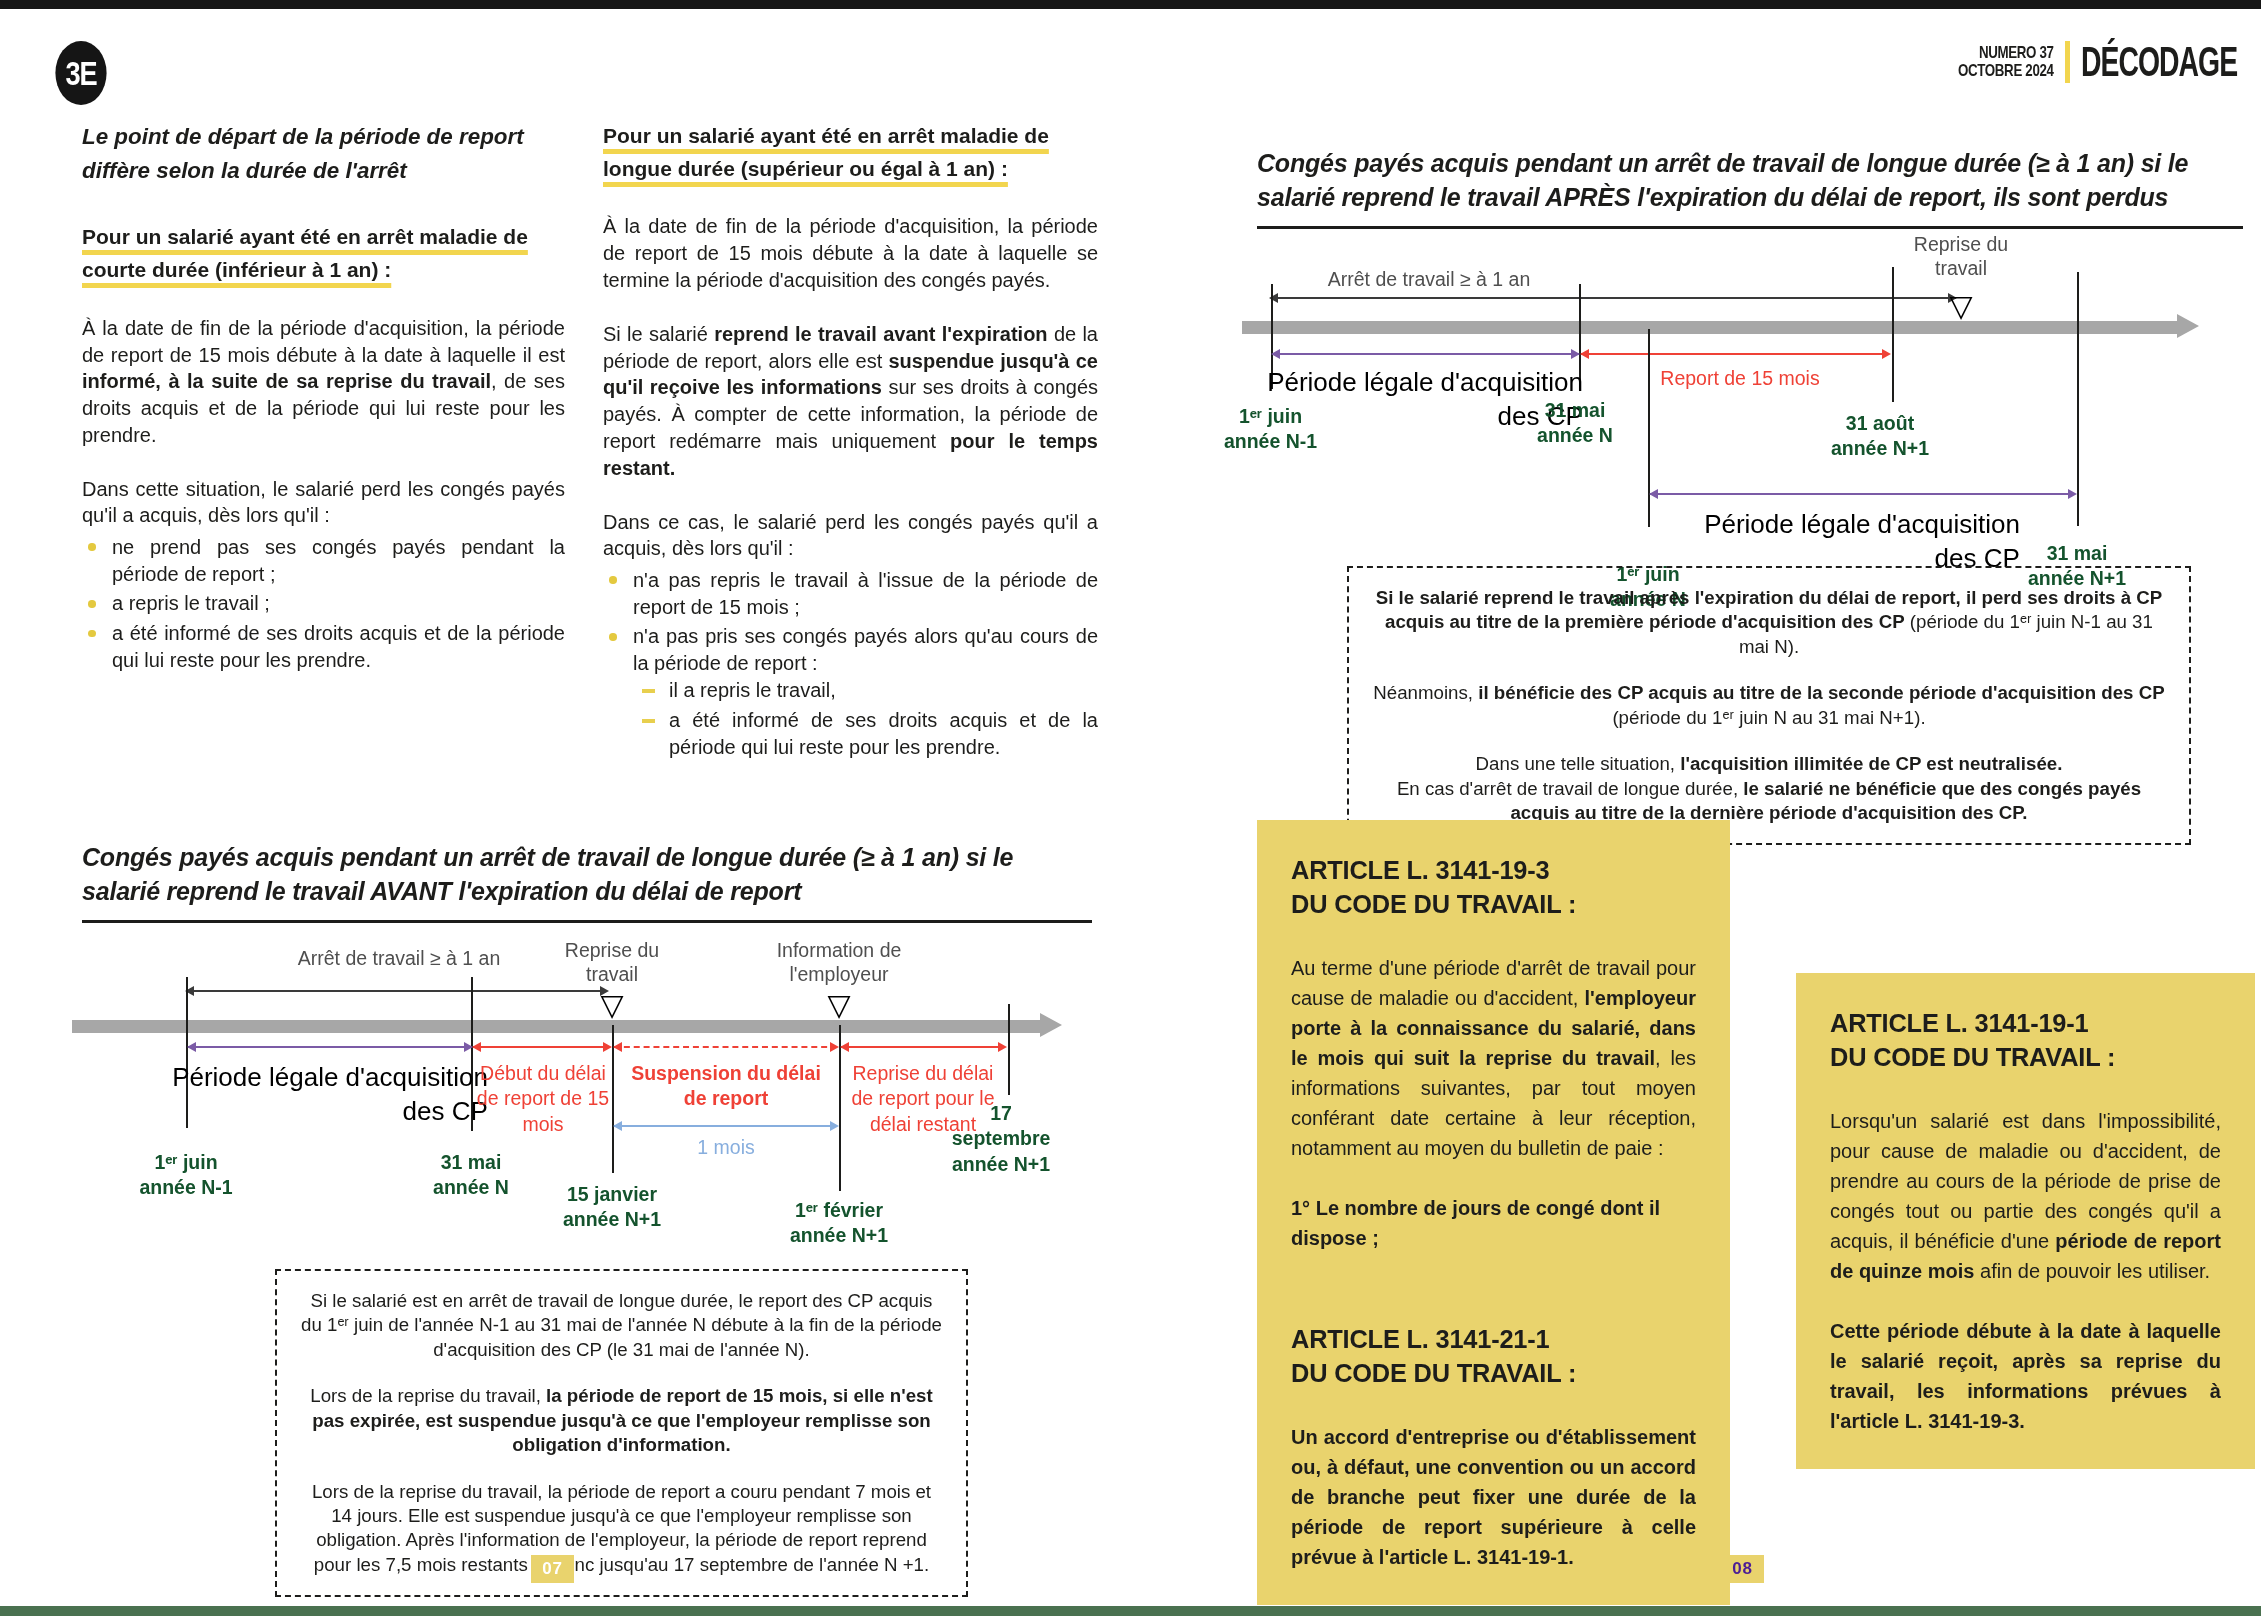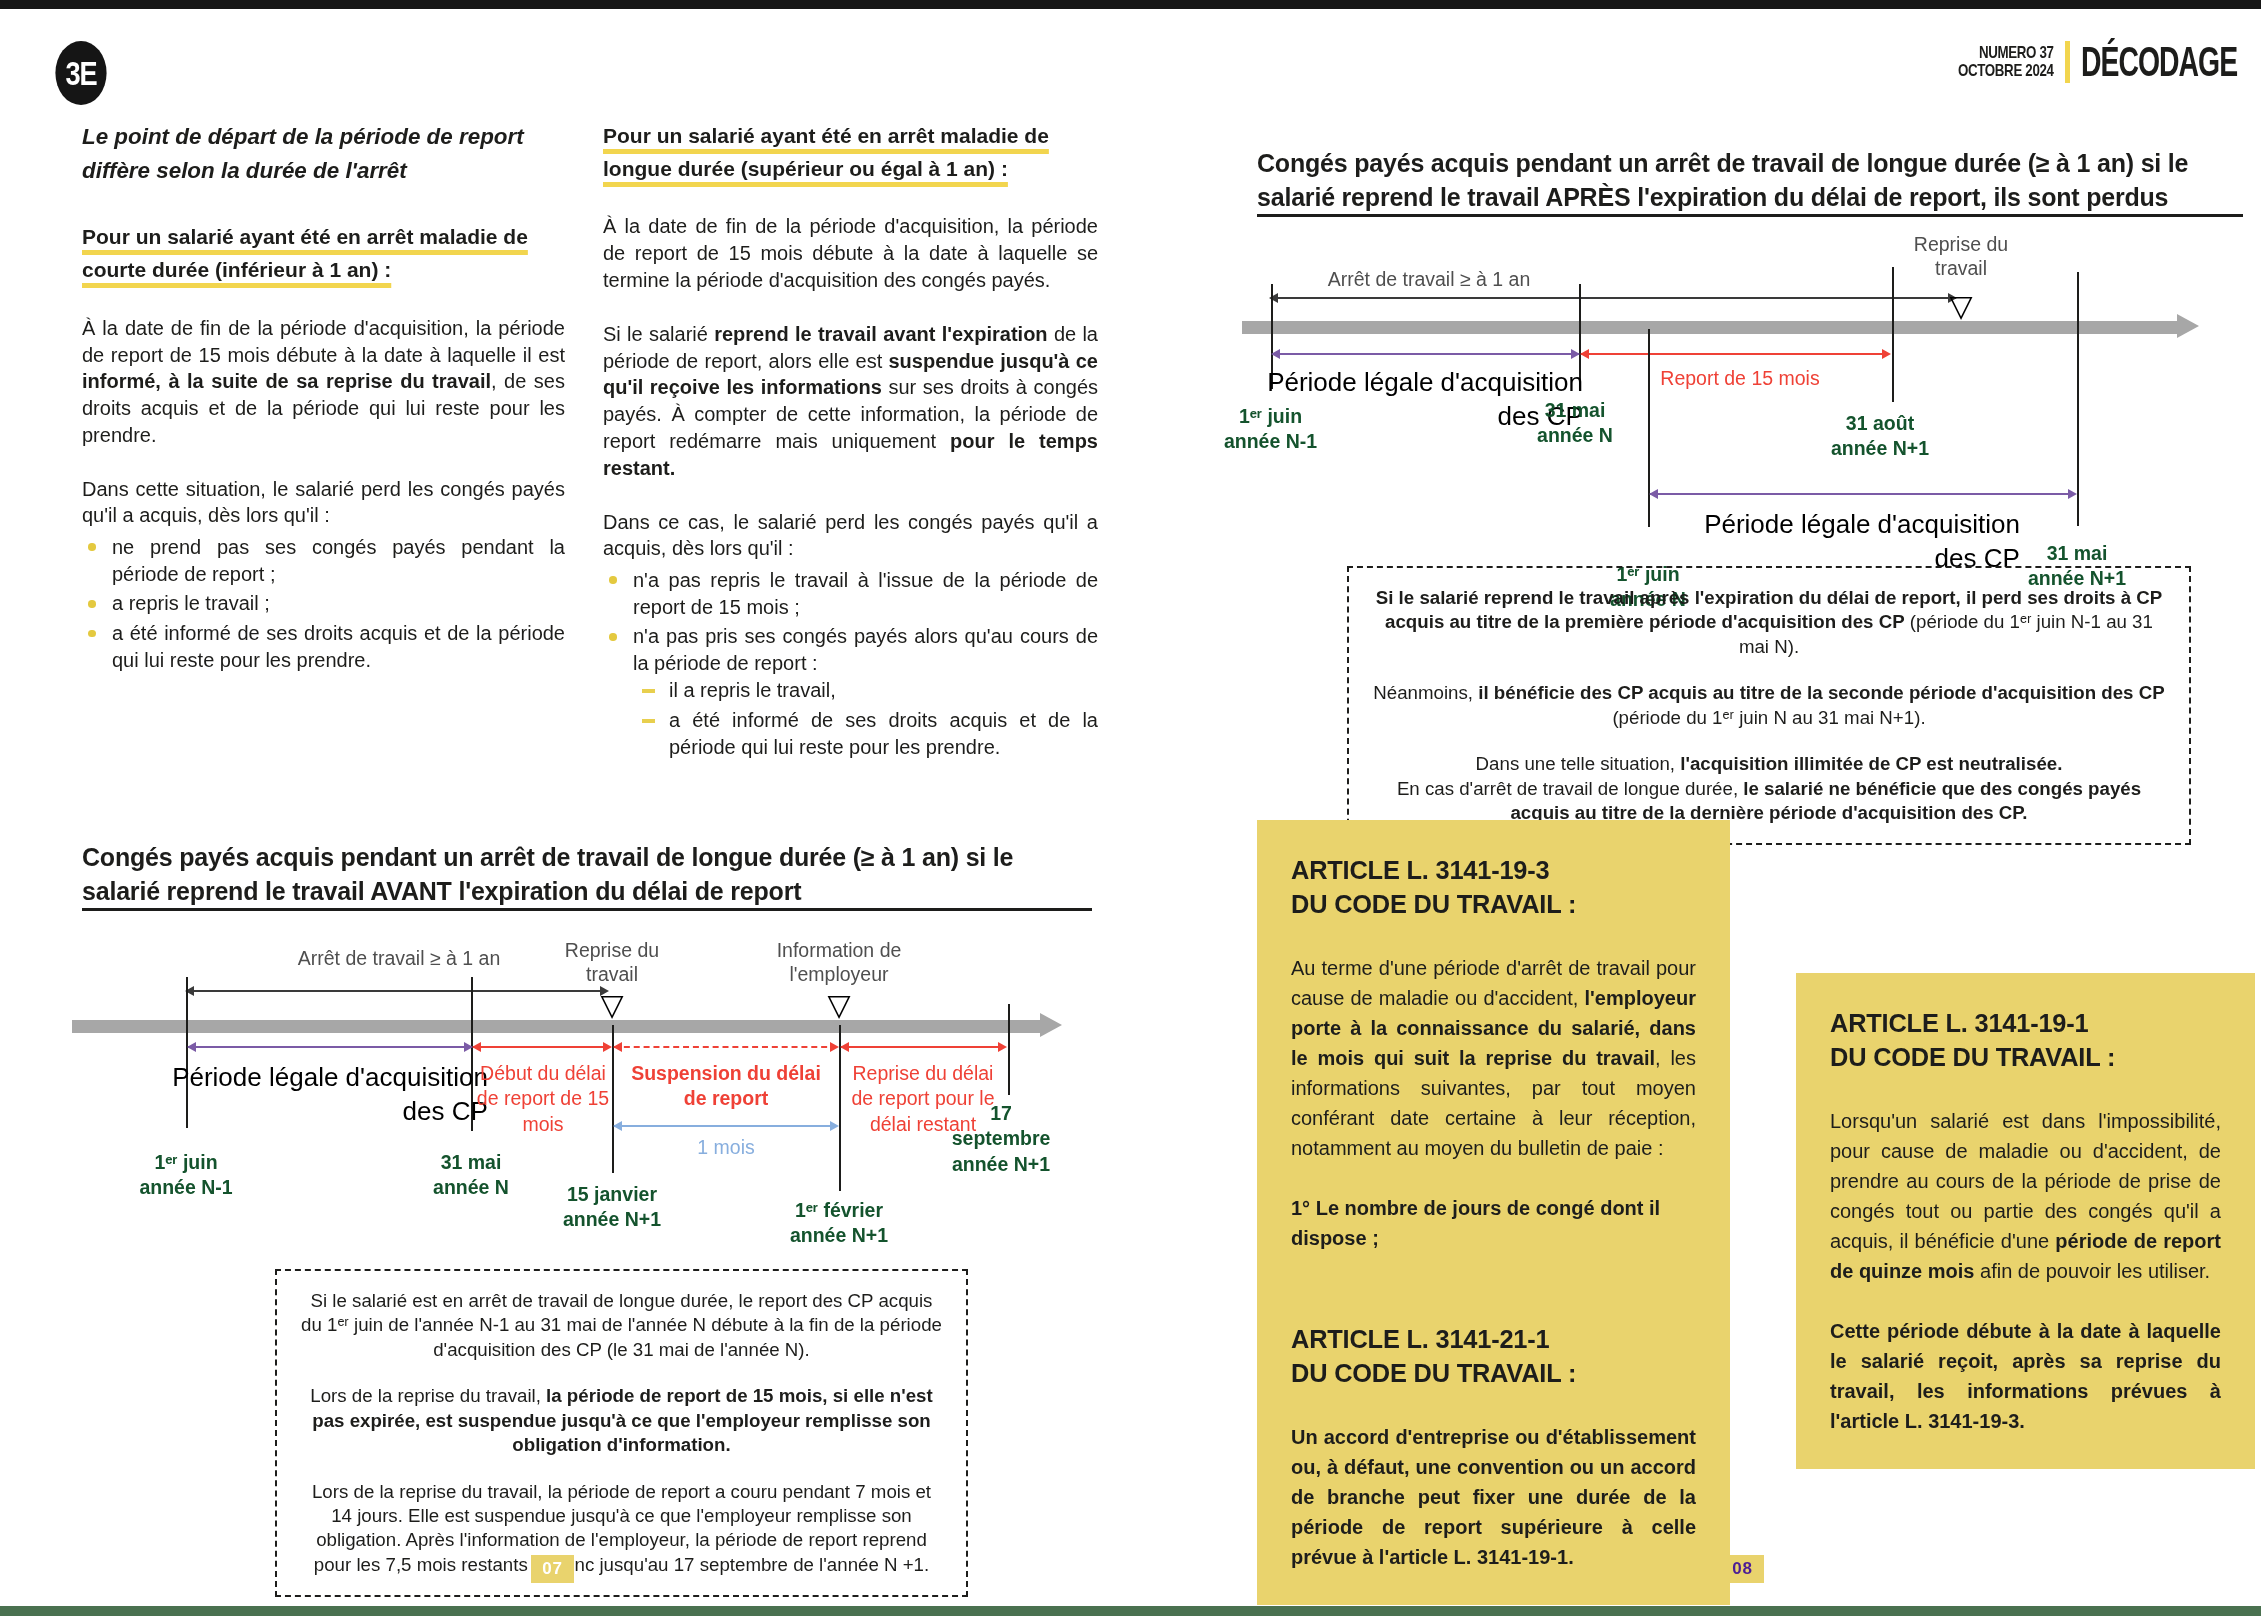--- a/index.html
+++ b/index.html
@@ -31,21 +31,21 @@
   .para{margin:0 0 27px;}
   ul.dots{list-style:none;margin:0;padding:0 0 0 30px;}
   ul.dots>li{position:relative;margin-bottom:3px;}
   ul.dots>li::before{content:'';position:absolute;left:-24px;top:9.7px;width:7.5px;height:7.5px;border-radius:50%;background:#e4c93f;}
   ul.dashes{list-style:none;margin:0;padding:0 0 0 36px;}
   ul.dashes>li{position:relative;margin-bottom:3px;}
   ul.dashes>li::before{content:'';position:absolute;left:-27px;top:12px;width:12.7px;height:4.5px;background:#e8cf4e;}
 
   
   .sec-title{position:absolute;font-weight:bold;font-size:25px;line-height:1.35;letter-spacing:-0.2px;
-        border-bottom:3.7px solid #1d1d1b;padding-bottom:0;}
+        border-bottom:3.7px solid #1d1d1b;padding-bottom:12px;font-style:italic;}
 
   
   .diag{position:absolute;}
   .gbar{position:absolute;height:12.7px;background:#a7a7a7;}
   .gbar::after{content:'';position:absolute;right:-22.4px;top:-6.7px;width:0;height:0;
         border:12.7px solid transparent;border-left:22.4px solid #a7a7a7;border-right:0;}
   .tick{position:absolute;width:2.2px;background:#1d1d1b;}
   .harrow{position:absolute;height:0;border-top:2.2px solid currentColor;}
   .harrow.dashedl{border-top-style:dashed;}
   .harrow.hl::before{content:'';position:absolute;left:-1.5px;top:-6px;width:0;height:0;

